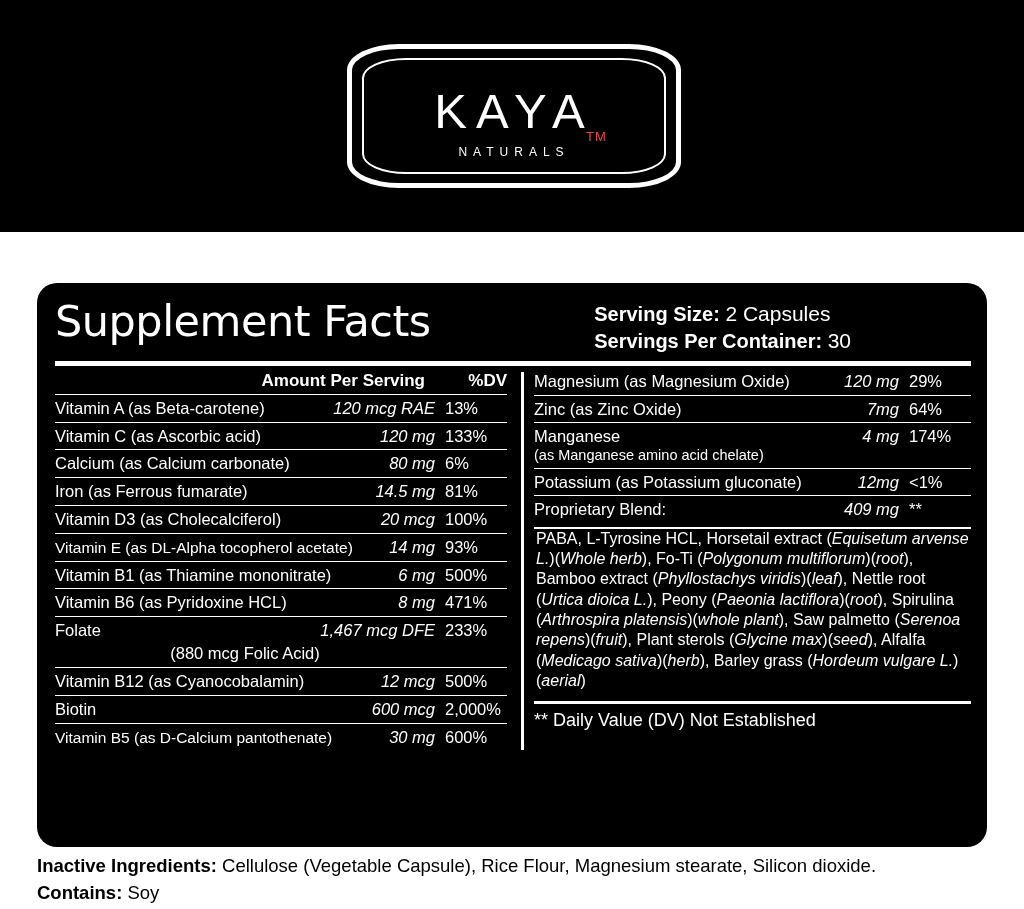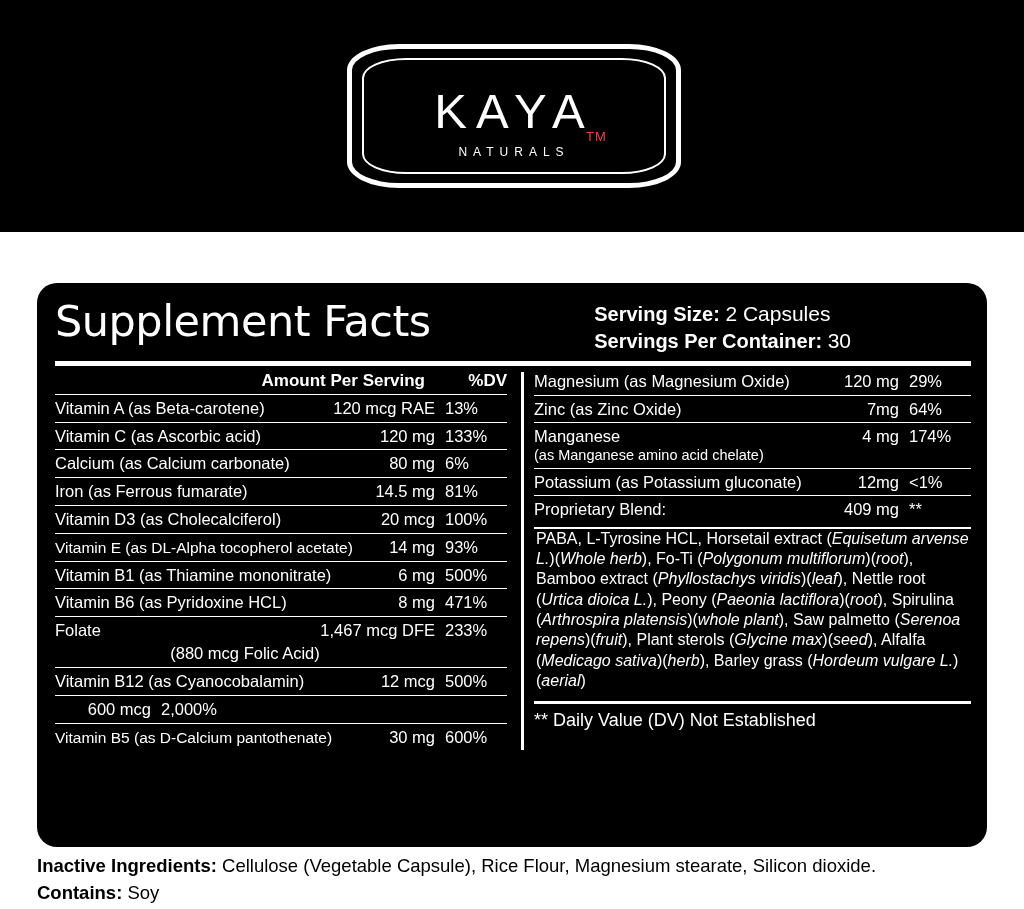--- a/index.html
+++ b/index.html
@@ -175,20 +175,21 @@
   .row .name {
     flex: 1;
     white-space: nowrap;
     overflow: visible;
   }
   .row .amt {
     text-align: right;
     white-space: nowrap;
     padding-right: 10px;
     min-width: 96px;
+    font-style: italic;
   }
   .row .dv {
     width: 62px;
     white-space: nowrap;
   }
   .row.two-line .name {
     white-space: normal;
   }
   .row .name .second {
     display: block;
@@ -315,20 +316,21 @@
           <span class="dv">233%</span>
         </div>
         <div class="folate-extra">(880 mcg Folic Acid)</div>
 
         <div class="row">
           <span class="name">Vitamin B12 (as Cyanocobalamin)</span>
           <span class="amt">12 mcg</span>
           <span class="dv">500%</span>
         </div>
         <div class="row">
+          <span class="name">Biotin</span>
           <span class="amt">600 mcg</span>
           <span class="dv">2,000%</span>
         </div>
         <div class="row">
           <span class="name" style="font-size:15.5px">Vitamin B5 (as D-Calcium pantothenate)</span>
           <span class="amt" style="min-width:62px">30 mg</span>
           <span class="dv">600%</span>
         </div>
       </div>
 

